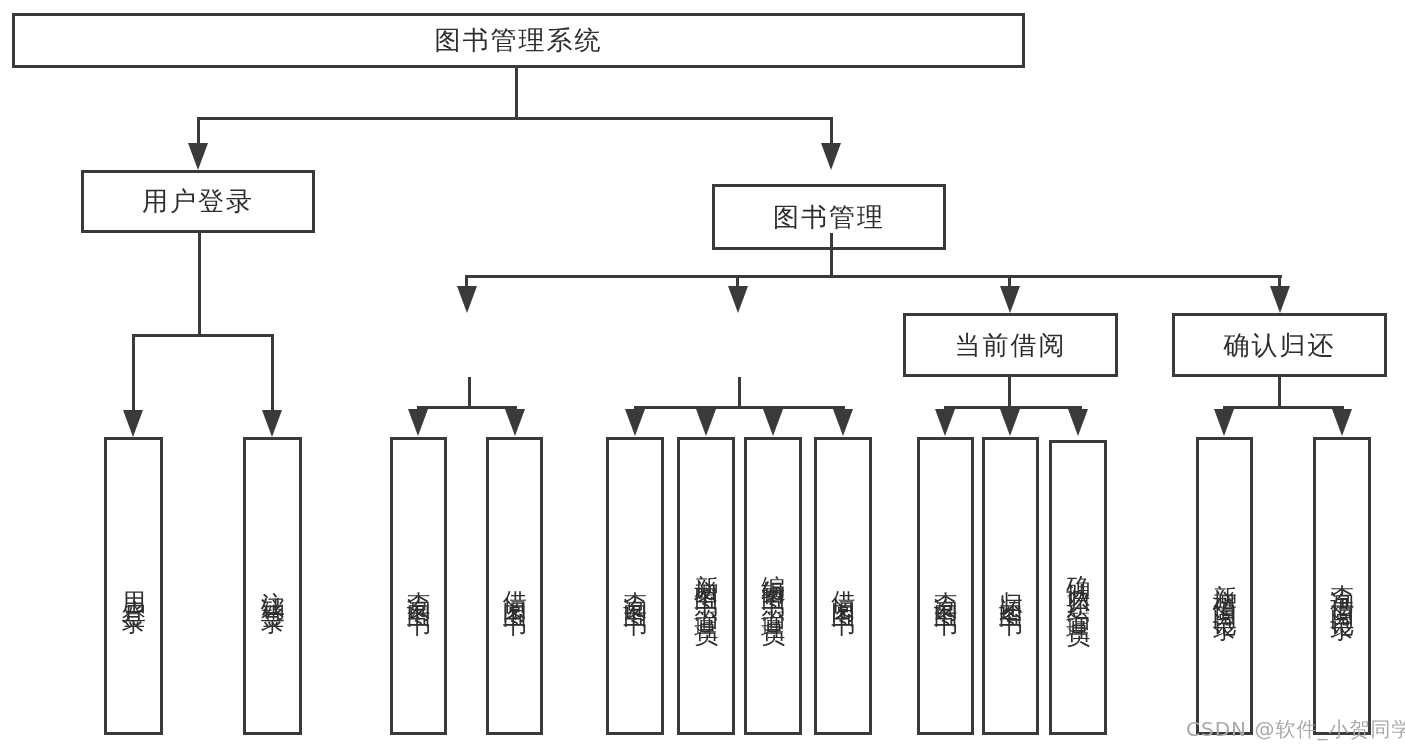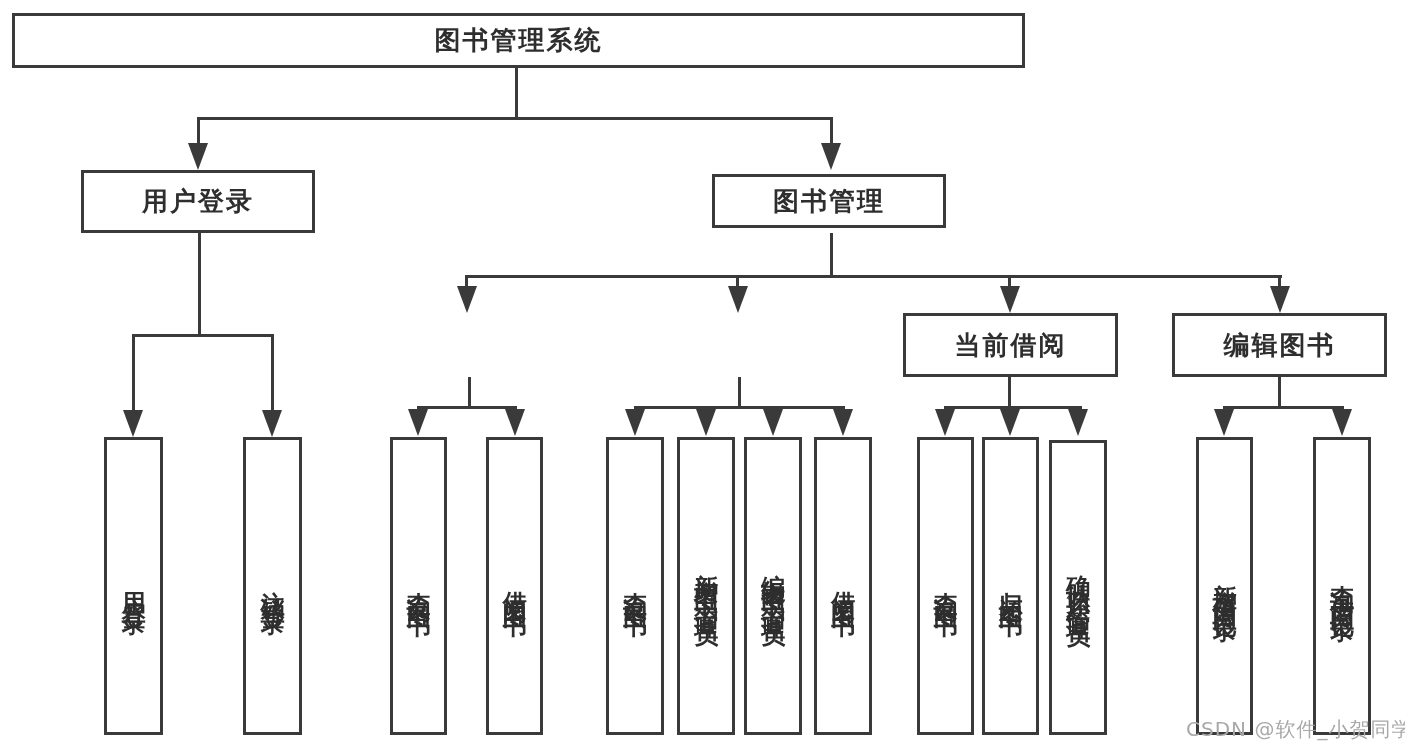--- a/index.html
+++ b/index.html
@@ -6,21 +6,20 @@
   #stage {
     position:relative; width:1405px; height:747px; background:#ffffff;
     font-family:"DejaVu Sans","Liberation Sans",sans-serif; color:#2e2e2e;
     overflow:hidden;
   }
   .box {
     position:absolute; box-sizing:border-box;
     border:3px solid #3a3a3a; background:#ffffff;
     display:flex; align-items:center; justify-content:center;
     text-align:center;
-    font-weight:bold;
   }
   .node { font-size:26px; letter-spacing:2px; }
   .leaf span {
     writing-mode:vertical-rl; text-orientation:mixed;
     font-size:24px; letter-spacing:7px; line-height:1.1;
     display:block; max-height:288px;
   }
   .vline, .hline { position:absolute; background:#3a3a3a; }
   .vline { width:3px; }
   .hline { height:3px; }
@@ -47,21 +46,21 @@
   <div class="vline" style="left:515px; top:68px; height:50px;"></div>
   <div class="hline" style="left:197px; top:117px; width:636px;"></div>
   <div class="vline" style="left:197px; top:117px; height:28px;"></div>
   <div class="arrow" style="left:188px; top:143px;"></div>
   <div class="vline" style="left:830px; top:117px; height:28px;"></div>
   <div class="arrow" style="left:821px; top:143px;"></div>
 
   <div class="box node" style="left:81px; top:170px; width:234px; height:63px;">
     <span>用户登录</span>
   </div>
-  <div class="box node" style="left:712px; top:174px; width:234px; height:54px;">
+  <div class="box node" style="left:712px; top:184px; width:234px; height:66px;">
     <span>图书管理</span>
   </div>
 
   <div class="vline" style="left:198px; top:233px; height:104px;"></div>
   <div class="hline" style="left:132px; top:334px; width:142px;"></div>
   <div class="vline" style="left:132px; top:334px; height:78px;"></div>
   <div class="arrow" style="left:123px; top:410px;"></div>
   <div class="vline" style="left:271px; top:334px; height:78px;"></div>
   <div class="arrow" style="left:262px; top:410px;"></div>
 
@@ -73,21 +72,21 @@
   <div class="arrow" style="left:728px; top:286px;"></div>
   <div class="vline" style="left:1008px; top:275px; height:14px;"></div>
   <div class="arrow" style="left:1000px; top:286px;"></div>
   <div class="vline" style="left:1278px; top:275px; height:14px;"></div>
   <div class="arrow" style="left:1270px; top:286px;"></div>
 
   <div class="box node" style="left:903px; top:313px; width:215px; height:64px;">
     <span>当前借阅</span>
   </div>
   <div class="box node" style="left:1172px; top:313px; width:215px; height:64px;">
-    <span>编辑图书</span>
+    <span>确认归还</span>
   </div>
 
   <div class="vline" style="left:468px; top:377px; height:32px;"></div>
   <div class="hline" style="left:417px; top:406px; width:100px;"></div>
   <div class="arrow" style="left:408px; top:409px;"></div>
   <div class="arrow" style="left:505px; top:409px;"></div>
 
   <div class="vline" style="left:738px; top:377px; height:32px;"></div>
   <div class="hline" style="left:634px; top:406px; width:211px;"></div>
   <div class="arrow" style="left:625px; top:409px;"></div>

